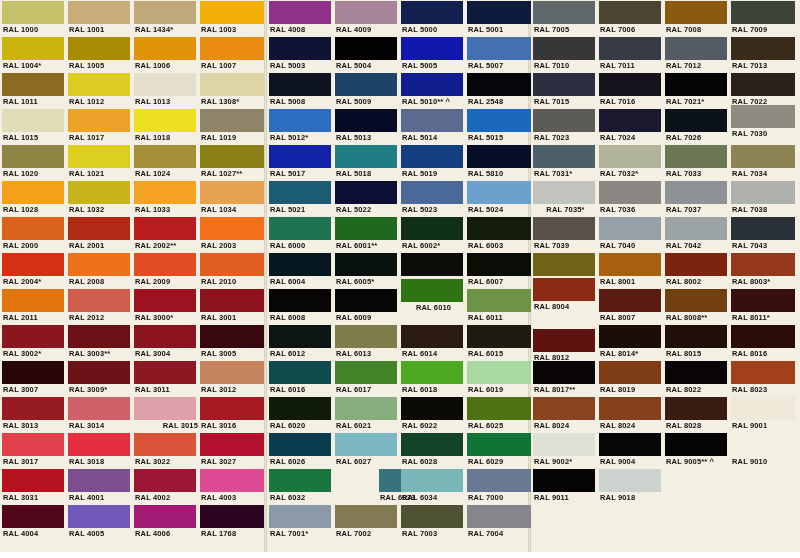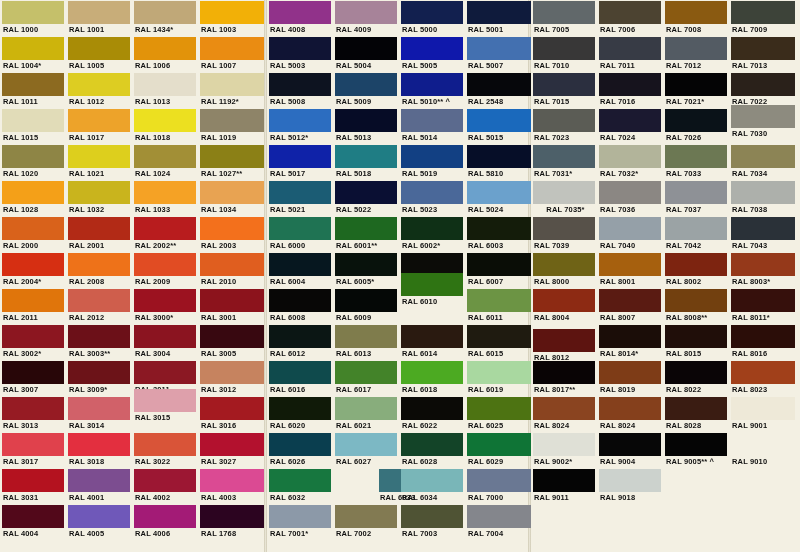--- a/index.html
+++ b/index.html
@@ -273,21 +273,21 @@
           <div class="swatch-label">RAL 3000*</div>
         </div>
         <div class="swatch-cell" style="position: absolute; top: 324px;">
           <div class="swatch" style="background: rgb(139, 20, 32);"></div>
           <div class="swatch-label">RAL 3004</div>
         </div>
         <div class="swatch-cell" style="position: absolute; top: 360px;">
           <div class="swatch" style="background: rgb(139, 24, 35);"></div>
           <div class="swatch-label">RAL 3011</div>
         </div>
-        <div class="swatch-cell" style="position: absolute; top: 388px;">
+        <div class="swatch-cell" style="position: absolute; top: 396px; text-align: right;">
           <div class="swatch" style="background: rgb(222, 160, 171);"></div>
           <div class="swatch-label">RAL 3015</div>
         </div>
         <div class="swatch-cell" style="position: absolute; top: 432px;">
           <div class="swatch" style="background: rgb(217, 84, 56);"></div>
           <div class="swatch-label">RAL 3022</div>
         </div>
         <div class="swatch-cell" style="position: absolute; top: 468px;">
           <div class="swatch" style="background: rgb(156, 23, 51);"></div>
           <div class="swatch-label">RAL 4002</div>
@@ -301,21 +301,21 @@
         <div class="swatch-cell" style="position: absolute; top: 0px;">
           <div class="swatch" style="background: rgb(242, 176, 7);"></div>
           <div class="swatch-label">RAL 1003</div>
         </div>
         <div class="swatch-cell" style="position: absolute; top: 36px;">
           <div class="swatch" style="background: rgb(234, 140, 18);"></div>
           <div class="swatch-label">RAL 1007</div>
         </div>
         <div class="swatch-cell" style="position: absolute; top: 72px;">
           <div class="swatch" style="background: rgb(221, 213, 166);"></div>
-          <div class="swatch-label">RAL 1192*</div>
+          <div class="swatch-label">RAL 1308*</div>
         </div>
         <div class="swatch-cell" style="position: absolute; top: 108px;">
           <div class="swatch" style="background: rgb(142, 132, 104);"></div>
           <div class="swatch-label">RAL 1019</div>
         </div>
         <div class="swatch-cell" style="position: absolute; top: 144px;">
           <div class="swatch" style="background: rgb(139, 128, 22);"></div>
           <div class="swatch-label">RAL 1027**</div>
         </div>
         <div class="swatch-cell" style="position: absolute; top: 180px;">
@@ -509,21 +509,21 @@
           <div class="swatch-label">RAL 5023</div>
         </div>
         <div class="swatch-cell" style="position: absolute; top: 216px;">
           <div class="swatch" style="background: rgb(15, 48, 22);"></div>
           <div class="swatch-label">RAL 6002*</div>
         </div>
         <div class="swatch-cell" style="position: absolute; top: 252px;">
           <div class="swatch" style="background: rgb(12, 12, 8);"></div>
           <div class="swatch-label">RAL 6006</div>
         </div>
-        <div class="swatch-cell" style="position: absolute; top: 272px;">
+        <div class="swatch-cell" style="position: absolute; top: 278px; text-align: center;">
           <div class="swatch" style="background: rgb(47, 116, 19);"></div>
           <div class="swatch-label">RAL 6010</div>
         </div>
         <div class="swatch-cell" style="position: absolute; top: 324px;">
           <div class="swatch" style="background: rgb(42, 26, 16);"></div>
           <div class="swatch-label">RAL 6014</div>
         </div>
         <div class="swatch-cell" style="position: absolute; top: 360px;">
           <div class="swatch" style="background: rgb(76, 170, 34);"></div>
           <div class="swatch-label">RAL 6018</div>
@@ -633,21 +633,21 @@
           <div class="swatch-label">RAL 7035*</div>
         </div>
         <div class="swatch-cell" style="position: absolute; top: 216px;">
           <div class="swatch" style="background: rgb(87, 81, 73);"></div>
           <div class="swatch-label">RAL 7039</div>
         </div>
         <div class="swatch-cell" style="position: absolute; top: 252px;">
           <div class="swatch" style="background: rgb(111, 99, 22);"></div>
           <div class="swatch-label">RAL 8000</div>
         </div>
-        <div class="swatch-cell" style="position: absolute; top: 288px;">
+        <div class="swatch-cell" style="position: absolute; top: 277px;">
           <div class="swatch" style="background: rgb(141, 42, 19);"></div>
           <div class="swatch-label">RAL 8004</div>
         </div>
         <div class="swatch-cell" style="position: absolute; top: 328px;">
           <div class="swatch" style="background: rgb(93, 20, 16);"></div>
           <div class="swatch-label">RAL 8012</div>
         </div>
         <div class="swatch-cell" style="position: absolute; top: 360px;">
           <div class="swatch" style="background: rgb(9, 4, 5);"></div>
           <div class="swatch-label">RAL 8017**</div>

